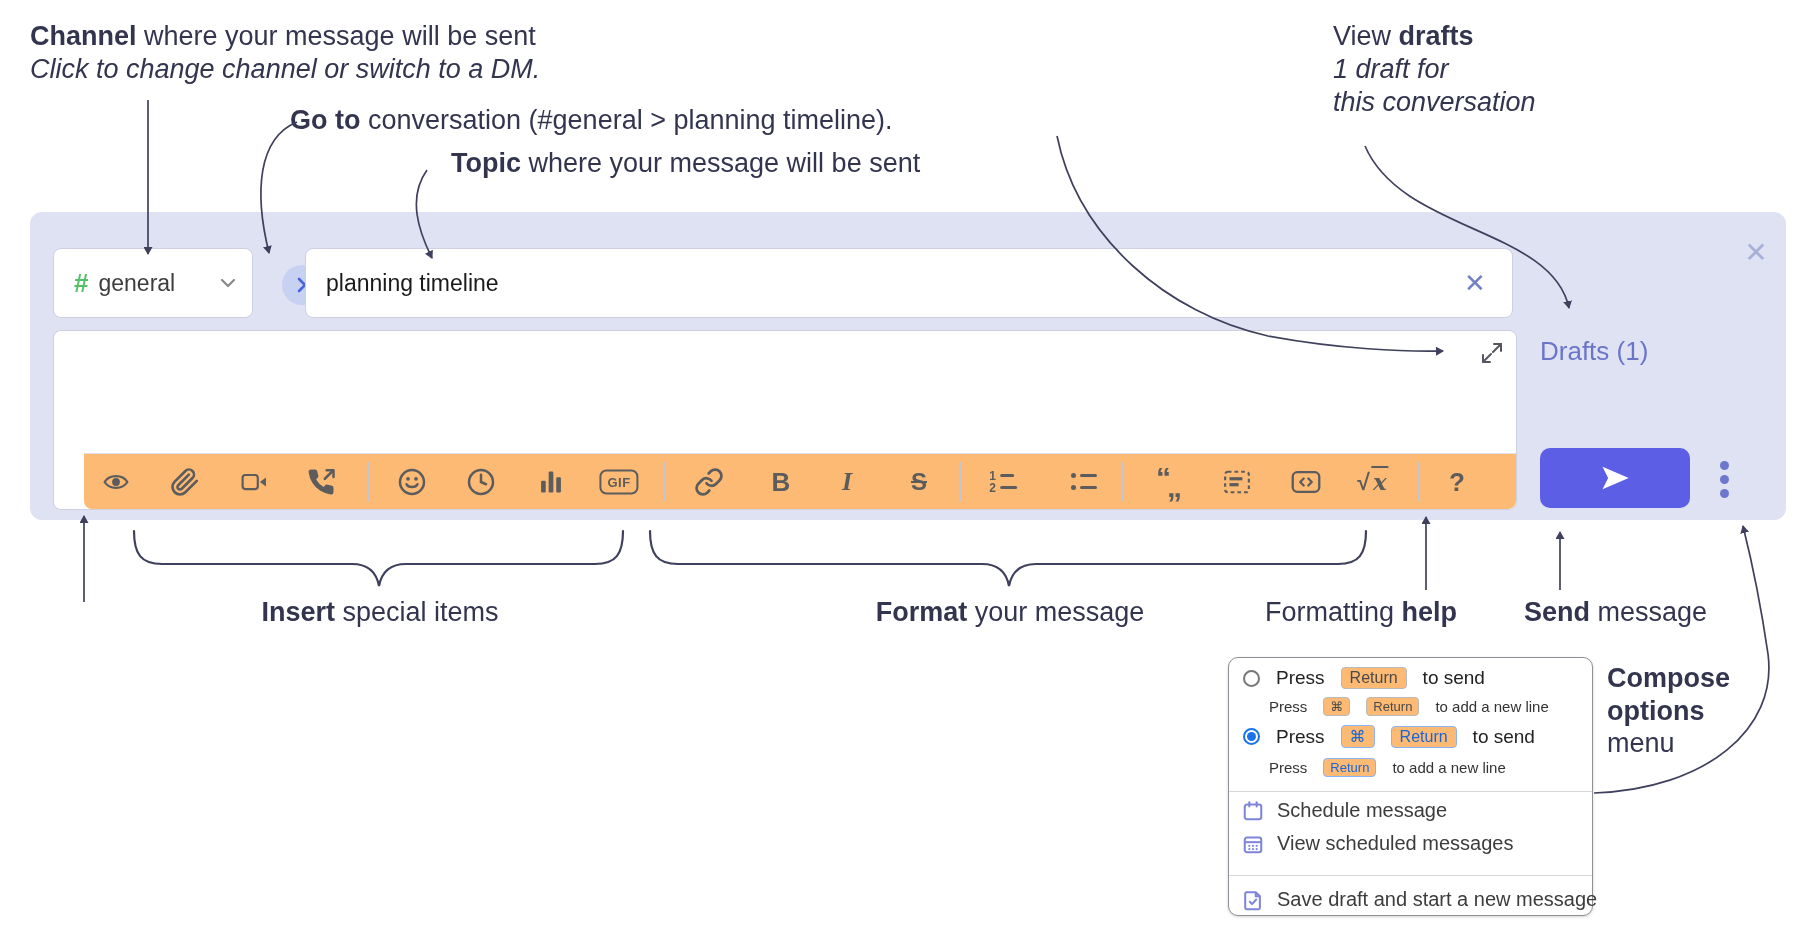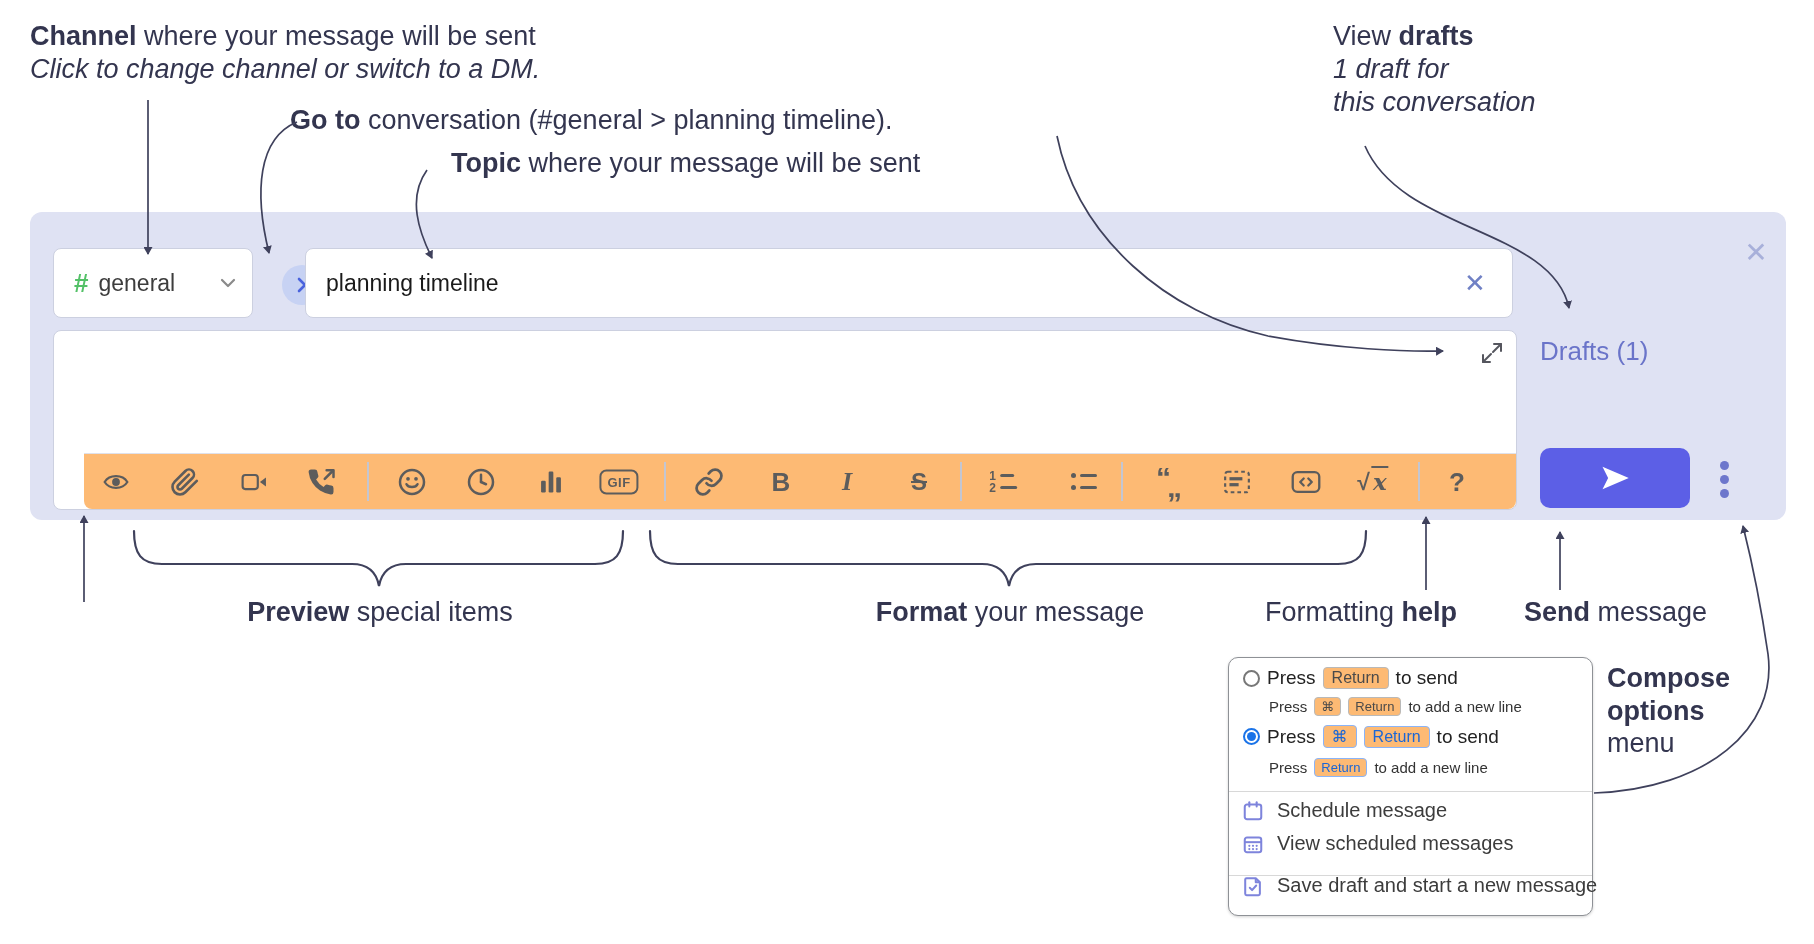--- a/index.html
+++ b/index.html
@@ -42,21 +42,21 @@
   .bar{height:3.5px;background:#5c5c5c;border-radius:2px;}
   .dot{width:5px;height:5px;border-radius:50%;background:#5c5c5c;}
   #drafts-link{left:1510px;top:124px;font-size:26px;color:#6a74c9;}
   #send-btn{left:1510px;top:236px;width:150px;height:60px;background:#5c5fe6;border:none;border-radius:10px;display:flex;align-items:center;justify-content:center;cursor:pointer;}
   #kebab{left:1690px;top:249px;display:flex;flex-direction:column;gap:5px;}
   #kebab span{width:9px;height:9px;border-radius:50%;background:#6d77cc;}
   
   .ctr{transform:translateX(-50%);}
   
   #popup{left:1228px;top:657px;width:363px;height:257px;background:#fff;border:1.5px solid #8e9196;border-radius:10px;box-shadow:0 1px 3px rgba(0,0,0,.18);}
-  .prow{position:absolute;left:14px;display:flex;align-items:center;gap:7px;white-space:nowrap;}
+  .prow{position:absolute;left:14px;display:flex;align-items:center;gap:16px;white-space:nowrap;}
   .pmain{font-size:19px;color:#222;}
   .psub{font-size:15px;color:#333;}
   .kbd{border:1px solid #b9b9b9;border-radius:4px;padding:1px 8px;font-size:16px;color:#4a4a4a;background:#fdba74;}
   .kbd.sm{font-size:13px;padding:1px 6px;}
   .kbd.blue{border-color:#8ab4f8;color:#1a66d6;}
   .radio{width:17px;height:17px;border-radius:50%;border:2px solid #777;box-sizing:border-box;background:#fff;}
   .radio.sel{border-color:#1a73e8;display:flex;align-items:center;justify-content:center;}
   .radio.sel i{width:9px;height:9px;border-radius:50%;background:#1a73e8;}
   .phr{position:absolute;left:0;width:100%;height:1px;background:#d8d8d8;}
   .pitem{position:absolute;left:13px;display:flex;align-items:center;gap:13px;font-size:20px;color:#3c3c3c;white-space:nowrap;}
@@ -241,21 +241,21 @@
         </svg>
     </button>
 
     <div id="kebab" class="abs">
       <span></span>
         <span></span>
         <span></span>
     </div>
   </div>
 
-  <div class="abs ann ctr" style="left:380px;top:596px;"><b>Preview</b><span> special items</span></div>
+  <div class="abs ann ctr" style="left:380px;top:596px;"><b>Insert</b><span> special items</span></div>
   <div class="abs ann ctr" style="left:1010px;top:596px;"><b>Format</b><span> your message</span></div>
   <div class="abs ann" style="left:1265px;top:596px;"><span>Formatting </span><b>help</b></div>
   <div class="abs ann" style="left:1524px;top:596px;"><b>Send</b><span> message</span></div>
   <div class="abs ann" style="left:1607px;top:662px;line-height:32.5px;">
     <div><b>Compose</b></div>
     <div><b>options</b></div>
     <div>menu</div>
   </div>
 
   <div id="popup" class="abs">
@@ -301,21 +301,21 @@
           <circle cx="8" cy="14" r="1.2" fill="#7e84dc"></circle>
           <circle cx="12" cy="14" r="1.2" fill="#7e84dc"></circle>
           <circle cx="16" cy="14" r="1.2" fill="#7e84dc"></circle>
           <circle cx="8" cy="17.5" r="1.2" fill="#7e84dc"></circle>
           <circle cx="12" cy="17.5" r="1.2" fill="#7e84dc"></circle>
           <circle cx="16" cy="17.5" r="1.2" fill="#7e84dc"></circle>
         </svg>
       <span>View scheduled messages</span>
     </div>
     <div class="phr" style="top:217px;"></div>
-    <div class="pitem" style="top:216px;">
+    <div class="pitem" style="top:230px;">
       <svg class="ic" width="22" height="22" viewBox="0 0 24 24">
           <path d="M5 3.5 h10 l4.5 4.5 v12.5 a1.5 1.5 0 0 1 -1.5 1.5 h-13 a1.5 1.5 0 0 1 -1.5 -1.5 v-15.5 a1.5 1.5 0 0 1 1.5 -1.5 z" fill="none" stroke="#7e84dc" stroke-width="2.2" stroke-linejoin="round"></path>
           <path d="M15 3.5 v4.5 h4.5" fill="none" stroke="#7e84dc" stroke-width="2.2" stroke-linejoin="round"></path>
           <polyline points="8.5,14 11,16.5 15.5,11.5" fill="none" stroke="#7e84dc" stroke-width="2.2" stroke-linecap="round" stroke-linejoin="round"></polyline>
         </svg>
       <span>Save draft and start a new message</span>
     </div>
   </div>
 
   <svg id="overlay">

